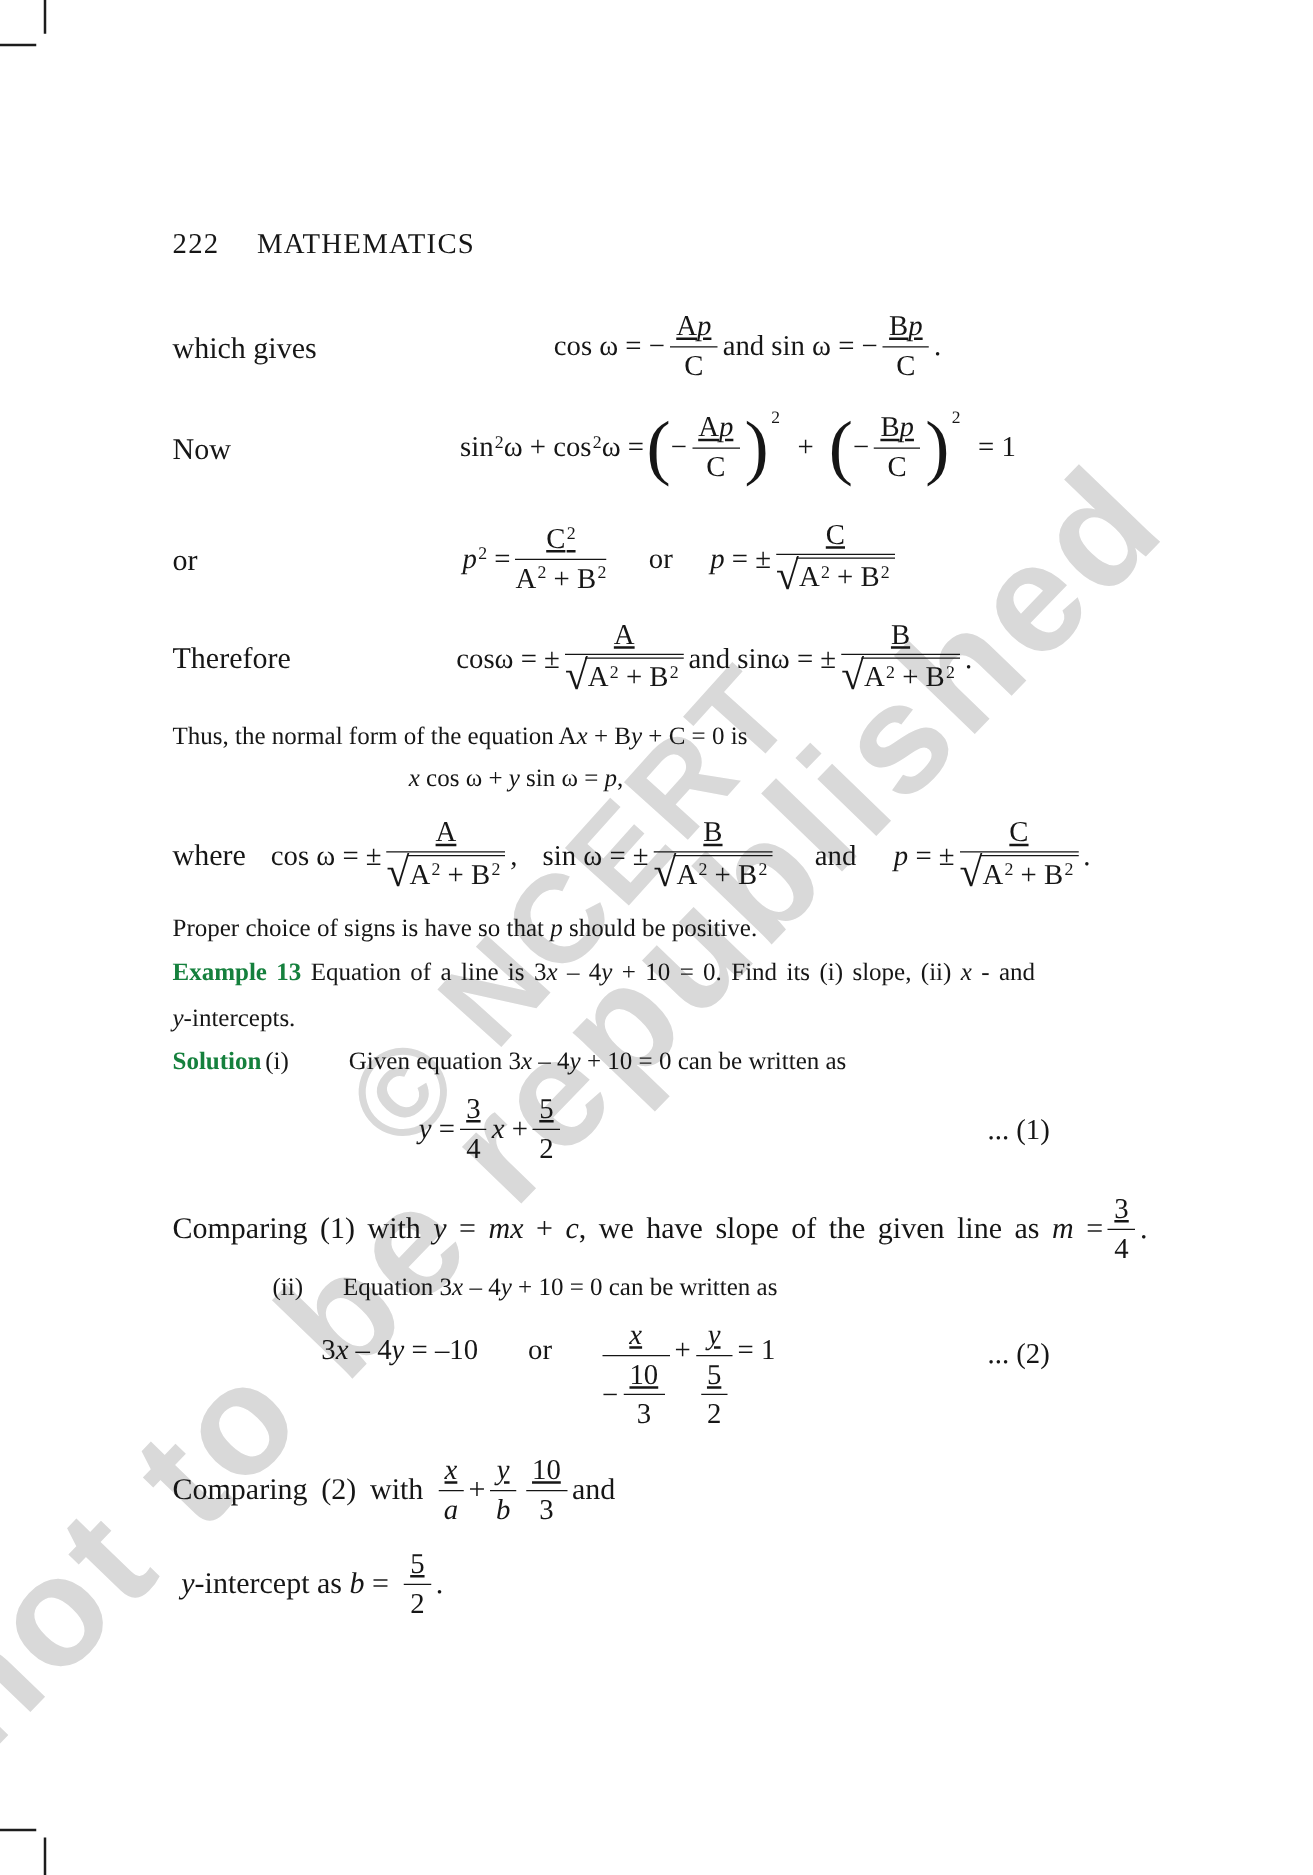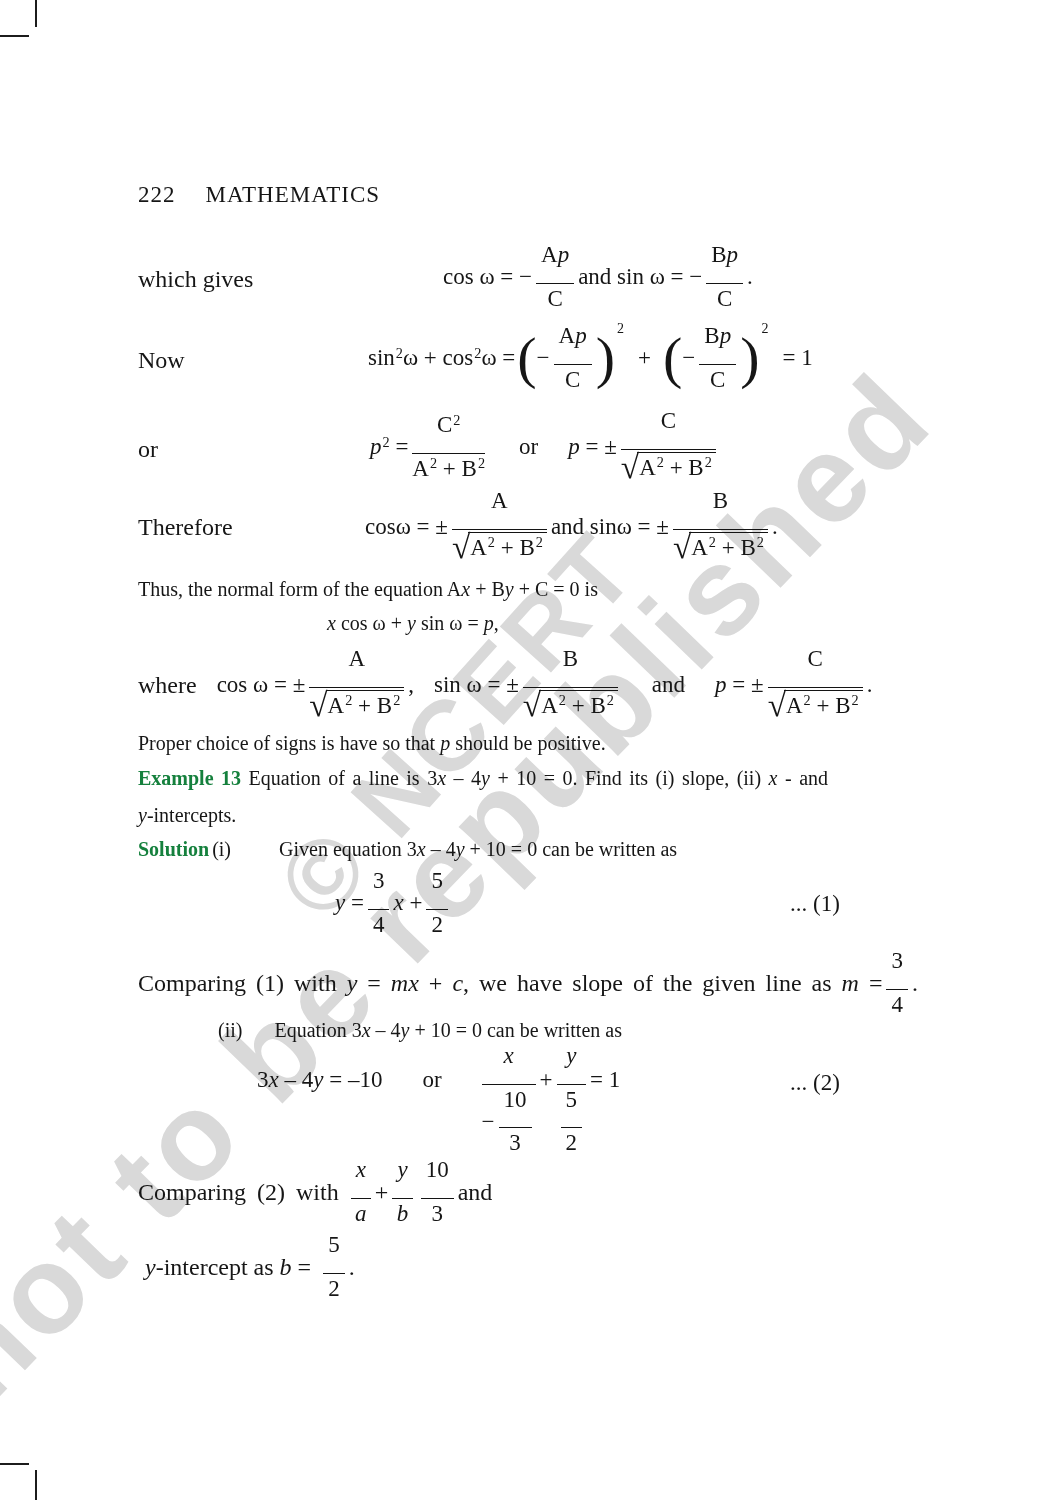--- a/index.html
+++ b/index.html
@@ -31,21 +31,21 @@
   .eqrow { position:absolute; display:flex; align-items:center; z-index:1; white-space:nowrap; font-size:23px; }
   .eqrow > * { flex:0 0 auto; }
   .it  { font-style:italic; }
   .sup { font-size:0.62em; position:relative; top:-0.5em; margin-left:1px; }
   .blue { color:#15803d; font-weight:bold; }
   .ws2 { word-spacing:2.5px; }
   .ws4 { word-spacing:4px; }
   .ws5 { word-spacing:5px; }
   
   .frac { display:inline-block; vertical-align:middle; text-align:center; margin:0 4px; line-height:1.15; }
-  .fn { display:block; border-bottom:1.6px solid #141414; padding:0 5px 14px; }
+  .fn { display:block; border-bottom:1.6px solid #141414; padding:0 5px 2px;text-decoration:underline; }
   .fd { display:block; padding-top:2px; }
   .dflex { display:inline-flex; align-items:center; }
   .shift { position:relative; top:20px; }
   
   .sqrt { display:inline-flex; align-items:flex-start; white-space:nowrap; }
   .rt { font-size:1.45em; line-height:1; position:relative; top:-2px; margin-right:-2px; }
   .rad { border-top:1.6px solid #141414; padding:2px 4px 0 2px; }
   
   .pgroup { display:inline-flex; align-items:center; margin:0 2px; }
   .pinner { display:inline-flex; align-items:center; }

